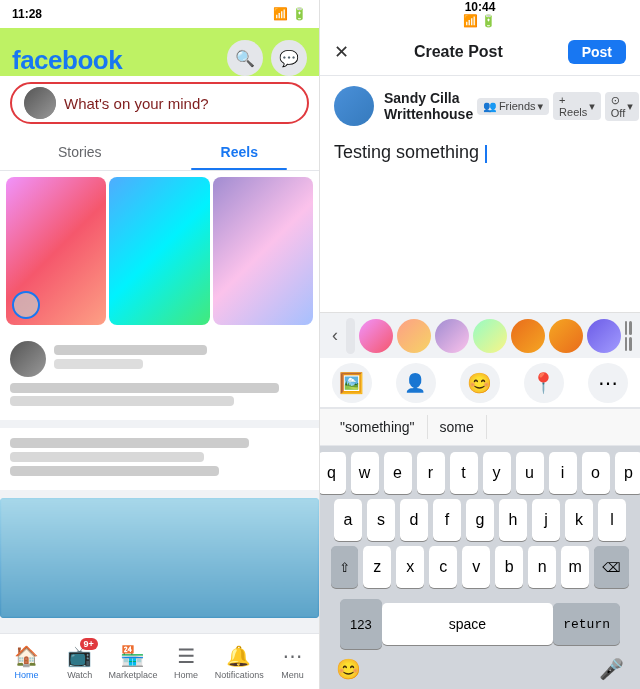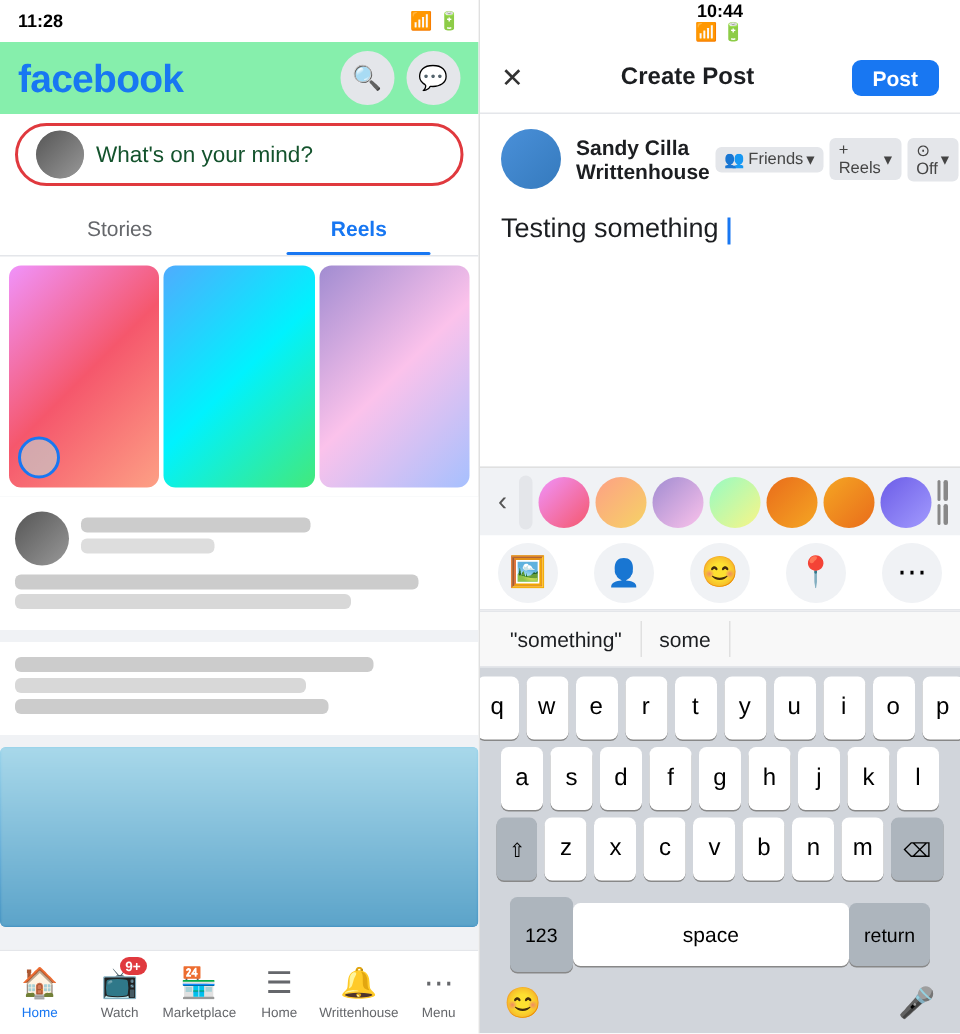--- a/index.html
+++ b/index.html
@@ -29,23 +29,23 @@
       display: flex;
       align-items: center;
       justify-content: space-between;
       padding: 0 12px;
       font-size: 12px;
       font-weight: 600;
     }
 
     .left-header {
       height: 48px;
-      background: #86efac;
-      display: flex;
-      align-items: center;
+      background: #bef264;
+      display: flex;
+      align-items: flex-end;
       padding: 0 12px;
       justify-content: space-between;
     }
 
     .fb-logo {
       font-size: 26px;
       font-weight: 700;
       color: #1877F2;
       letter-spacing: -0.5px;
     }
@@ -88,21 +88,21 @@
     }
 
     .avatar-small-img {
       width: 100%;
       height: 100%;
       background: linear-gradient(135deg, #555, #999);
       border-radius: 50%;
     }
 
     .post-placeholder {
-      color: #14532d;
+      color: #7f1d1d;
       font-size: 15px;
     }
 
     .tabs-row {
       display: flex;
       border-bottom: 1px solid #e4e6ea;
       margin-top: 4px;
     }
 
     .tab {
@@ -540,20 +540,21 @@
       background: #adb5bd;
       border-radius: 5px;
       display: flex;
       align-items: center;
       justify-content: center;
       font-size: 13px;
       color: #000;
       cursor: pointer;
       box-shadow: 0 1px 0 #888;
       padding: 0 10px;
+      font-family: Liberation Mono, monospace;
     }
 
     .kb-bottom-bar {
       display: flex;
       align-items: center;
       justify-content: space-between;
       padding: 6px 16px 4px;
     }
   </style>
 </head>
@@ -637,21 +638,21 @@
     <div class="nav-item">
       <span class="nav-icon">🏪</span>
       <span>Marketplace</span>
     </div>
     <div class="nav-item">
       <span class="nav-icon">☰</span>
       <span>Home</span>
     </div>
     <div class="nav-item">
       <span class="nav-icon">🔔</span>
-      <span>Writtenhouse</span>
+      <span>Notifications</span>
     </div>
     <div class="nav-item">
       <span class="nav-icon">⋯</span>
       <span>Menu</span>
     </div>
   </div>
 </div>
 
 <div class="right-panel">
 

